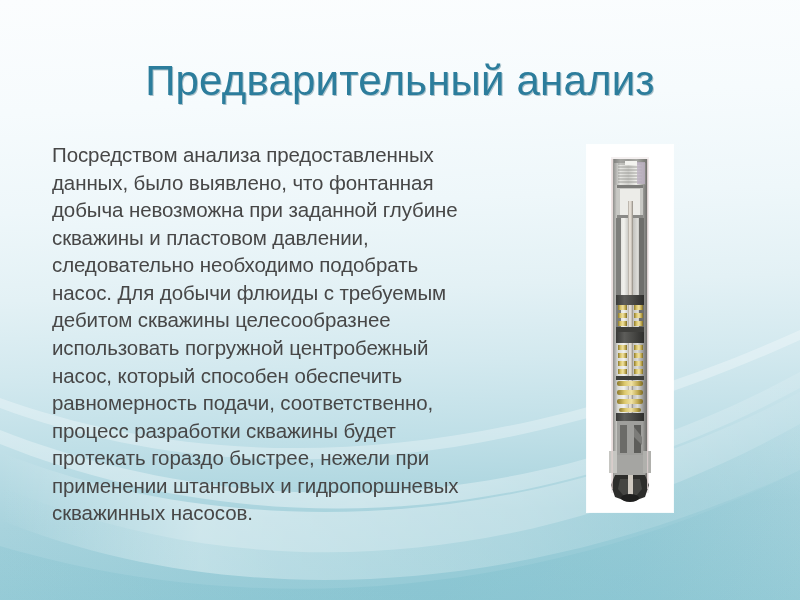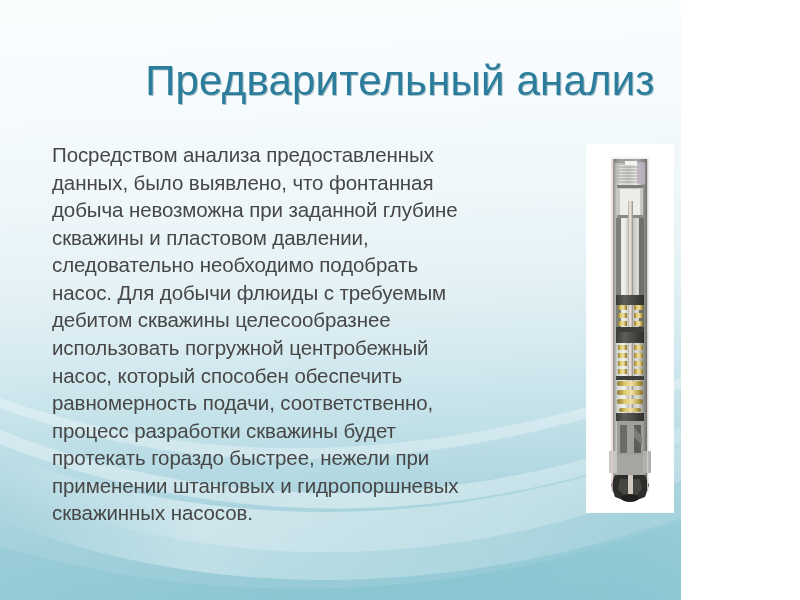--- a/index.html
+++ b/index.html
@@ -9,21 +9,21 @@
   }
   body {
     width: 800px;
     height: 600px;
     overflow: hidden;
     font-family: "Liberation Sans", sans-serif;
   }
 
   #slide {
     position: relative;
-    width: 681px;
+    width: 800px;
     height: 600px;
     overflow: hidden;
     background: linear-gradient(178deg,
                 #fbfdfe 0%,
                 #f6fbfd 18%,
                 #eef7fa 34%,
                 #e3f1f5 48%,
                 #d3e9ef 60%,
                 #bfdfe7 72%,
                 #a8d3dd 84%,

